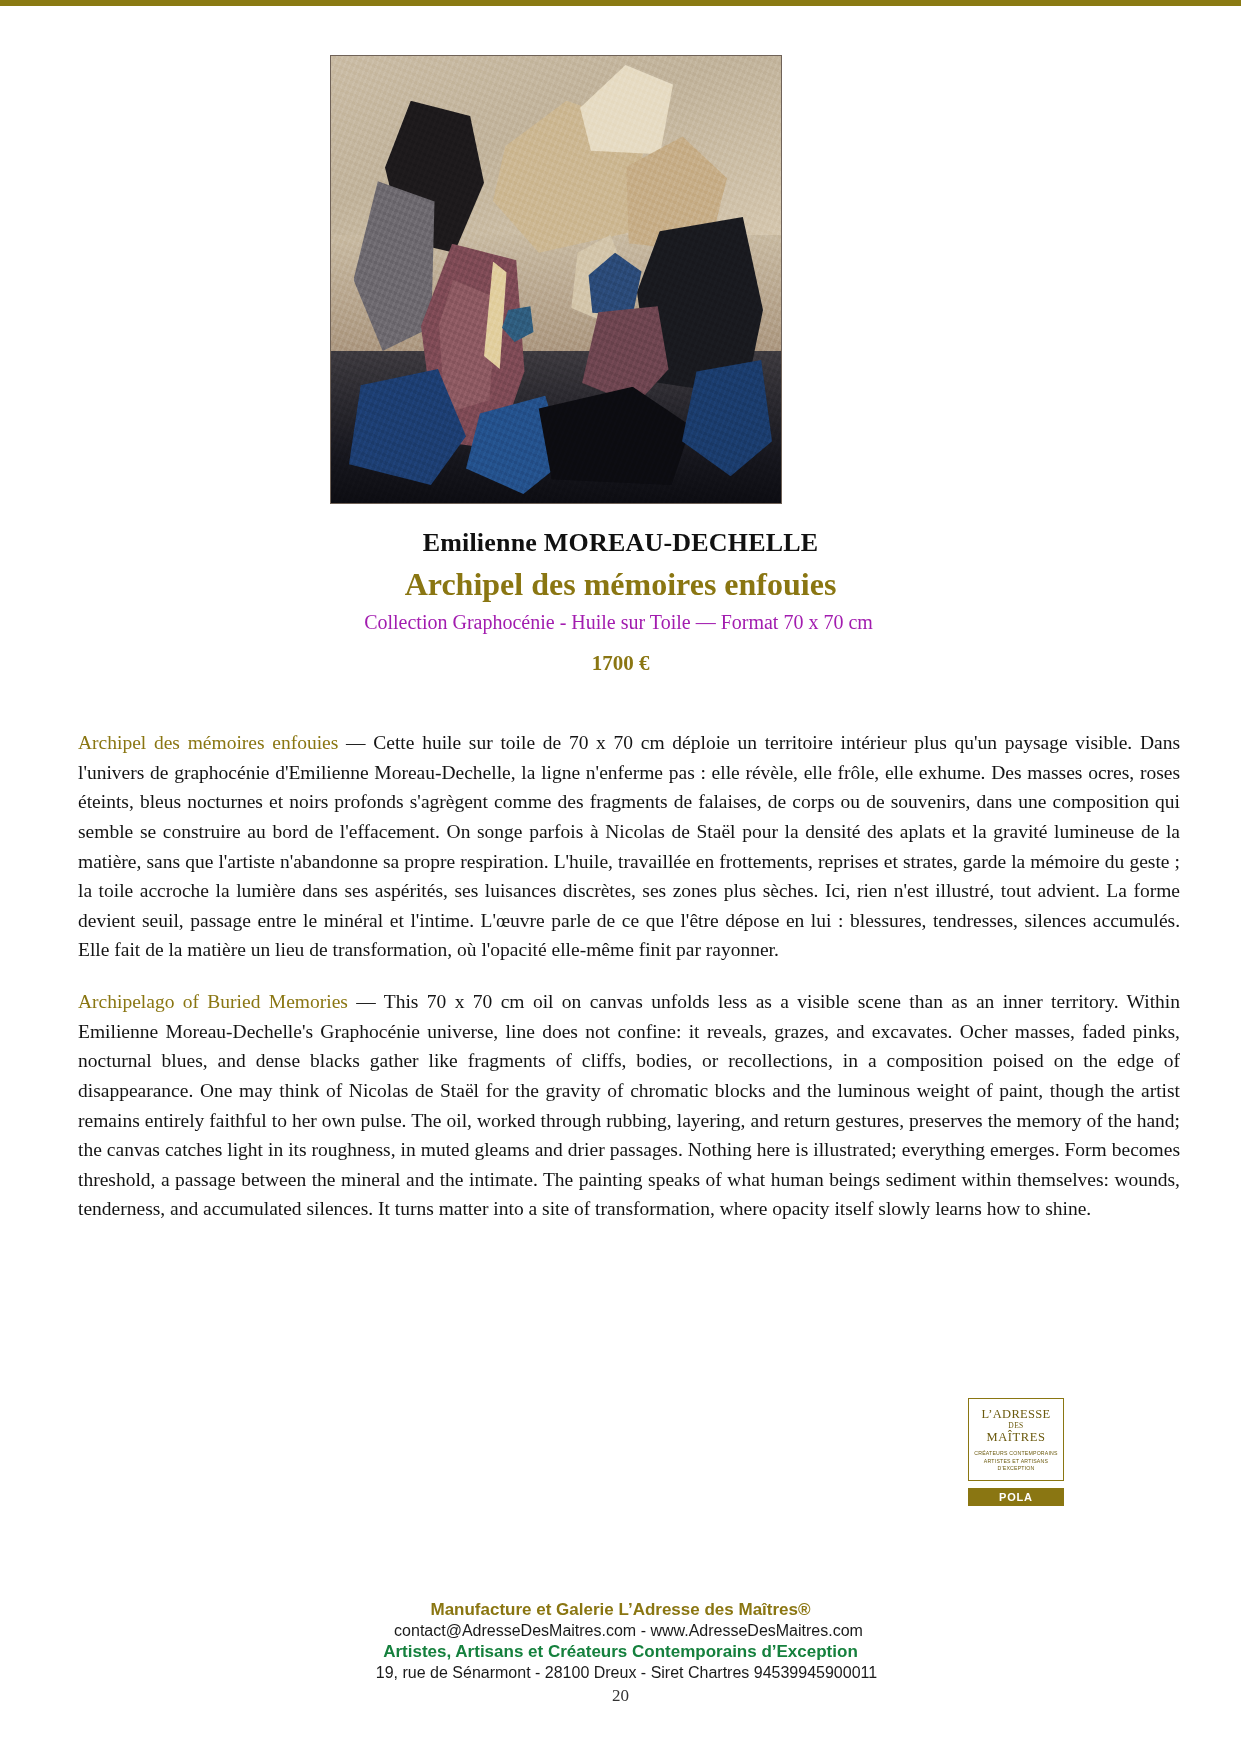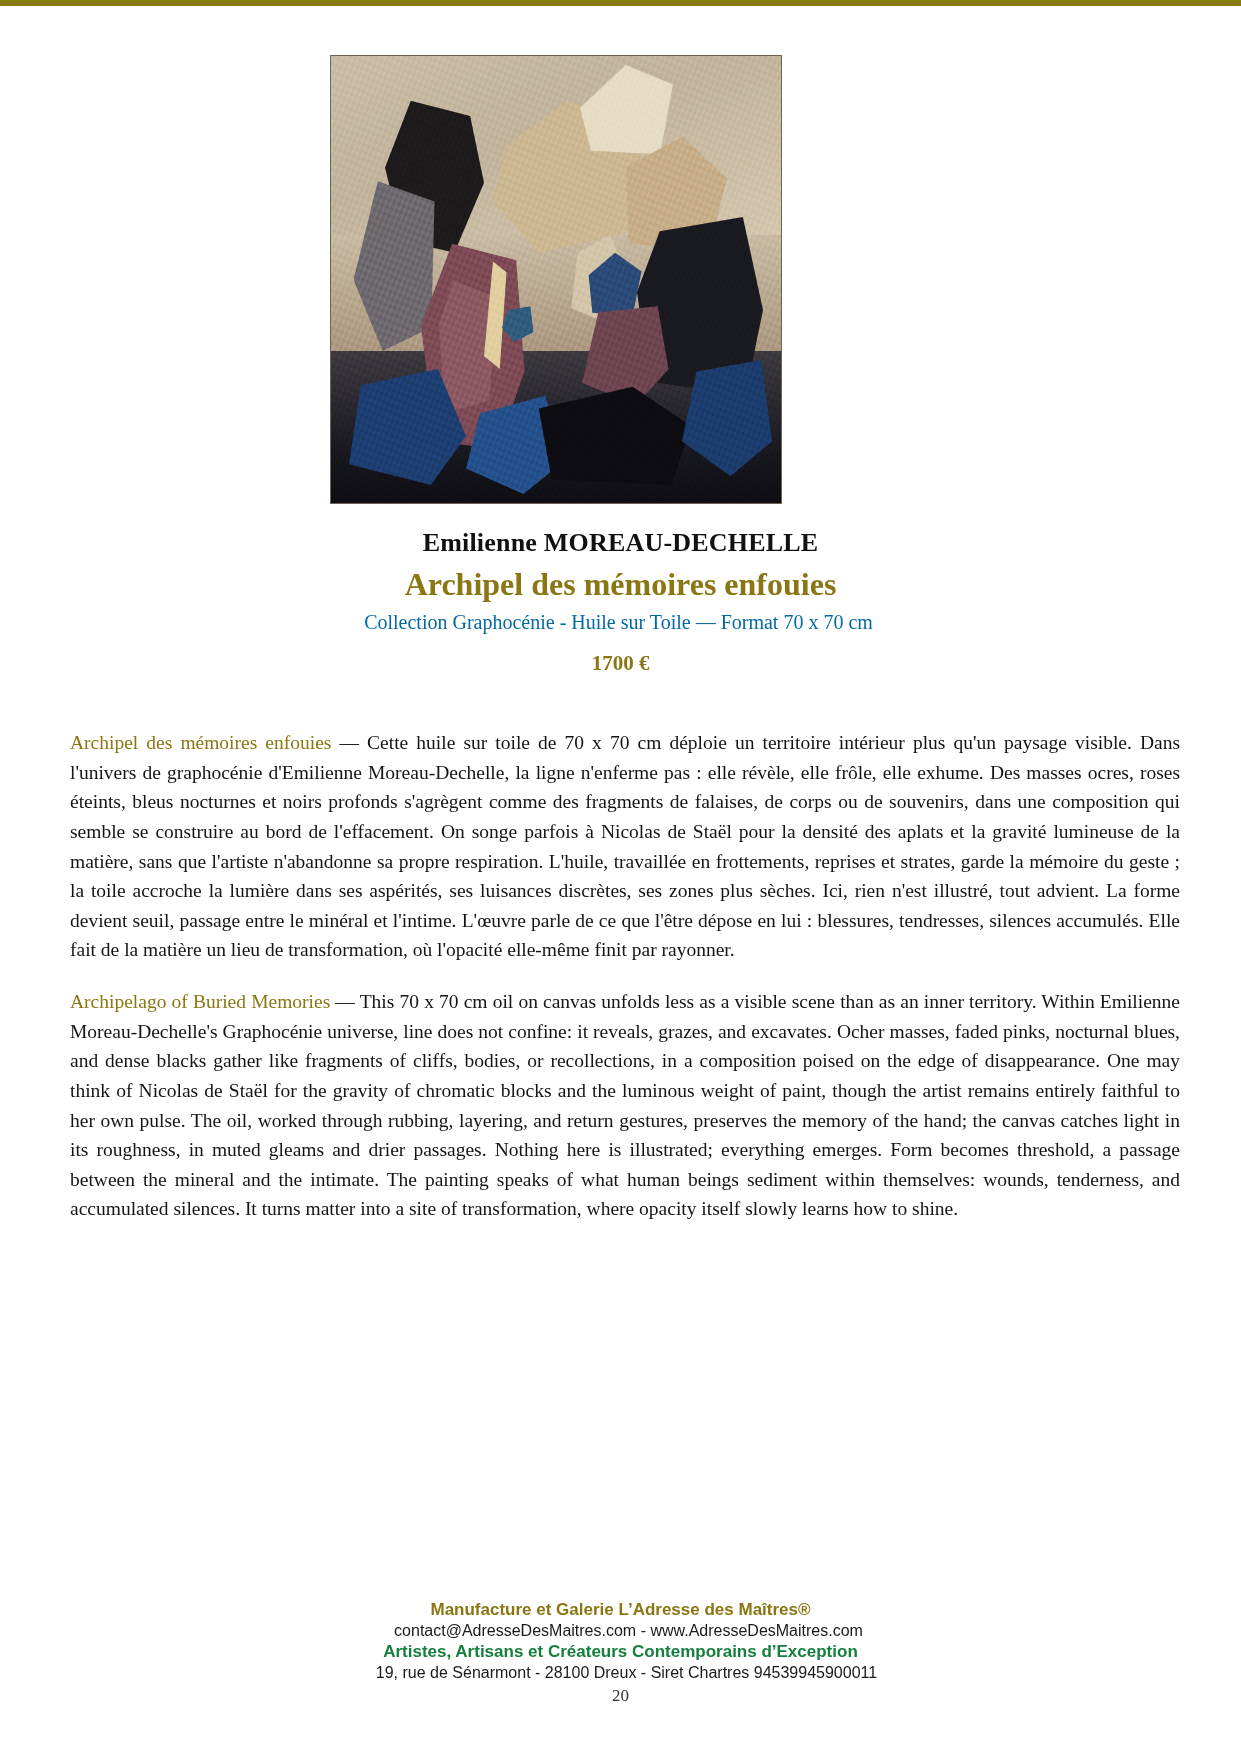--- a/index.html
+++ b/index.html
@@ -175,21 +175,21 @@
     margin: 0 0 8px 0;
   }
   .work-title {
     font-size: 32px;
     font-weight: bold;
     color: #8a7612;
     margin: 0 0 8px 0;
   }
   .work-meta {
     font-size: 20px;
-    color: #0369a1;
+    color: #a21caf;
     margin: 0 4px 6px 0;
   }
   .work-price {
     font-size: 21px;
     font-weight: bold;
     color: #8a7612;
     margin: 17px;
   }
 
   
@@ -197,21 +197,21 @@
     position: absolute;
     top: 728px;
     left: 62px;
     width: 1118px;
   }
   .para {
     font-size: 19.5px;
     line-height: 1.52;
     text-align: justify;
     color: #141414;
-    margin: 0 0 22px 8px;
+    margin: 0 0 22px 16px;
   }
   .lead {
     color: #8a7612;
   }
 
   
   .footer {
     position: absolute;
     left: 0;
     top: 1600px;
@@ -340,20 +340,31 @@
     <div class="work-title">Archipel des mémoires enfouies</div>
     <div class="work-meta">Collection Graphocénie - Huile sur Toile — Format 70 x 70 cm</div>
     <div class="work-price">1700 €</div>
   </div>
 
   <div class="body-text">
     <p class="para"><span class="lead">Archipel des mémoires enfouies</span><span> — Cette huile sur toile de 70 x 70 cm déploie un territoire intérieur plus qu'un paysage visible. Dans l'univers de graphocénie d'Emilienne Moreau-Dechelle, la ligne n'enferme pas : elle révèle, elle frôle, elle exhume. Des masses ocres, roses éteints, bleus nocturnes et noirs profonds s'agrègent comme des fragments de falaises, de corps ou de souvenirs, dans une composition qui semble se construire au bord de l'effacement. On songe parfois à Nicolas de Staël pour la densité des aplats et la gravité lumineuse de la matière, sans que l'artiste n'abandonne sa propre respiration. L'huile, travaillée en frottements, reprises et strates, garde la mémoire du geste ; la toile accroche la lumière dans ses aspérités, ses luisances discrètes, ses zones plus sèches. Ici, rien n'est illustré, tout advient. La forme devient seuil, passage entre le minéral et l'intime. L'œuvre parle de ce que l'être dépose en lui : blessures, tendresses, silences accumulés. Elle fait de la matière un lieu de transformation, où l'opacité elle-même finit par rayonner.</span></p>
     <p class="para"><span class="lead">Archipelago of Buried Memories</span><span> — This 70 x 70 cm oil on canvas unfolds less as a visible scene than as an inner territory. Within Emilienne Moreau-Dechelle's Graphocénie universe, line does not confine: it reveals, grazes, and excavates. Ocher masses, faded pinks, nocturnal blues, and dense blacks gather like fragments of cliffs, bodies, or recollections, in a composition poised on the edge of disappearance. One may think of Nicolas de Staël for the gravity of chromatic blocks and the luminous weight of paint, though the artist remains entirely faithful to her own pulse. The oil, worked through rubbing, layering, and return gestures, preserves the memory of the hand; the canvas catches light in its roughness, in muted gleams and drier passages. Nothing here is illustrated; everything emerges. Form becomes threshold, a passage between the mineral and the intimate. The painting speaks of what human beings sediment within themselves: wounds, tenderness, and accumulated silences. It turns matter into a site of transformation, where opacity itself slowly learns how to shine.</span></p>
   </div>
 
+  <div class="logo-badge">
+    <div class="badge-box">
+      <div class="badge-l1">L’ADRESSE</div>
+      <div class="badge-l2">DES</div>
+      <div class="badge-l3">MAÎTRES</div>
+      <div class="badge-sub">CRÉATEURS CONTEMPORAINS</div>
+      <div class="badge-sub">ARTISTES ET ARTISANS</div>
+      <div class="badge-sub">D’EXCEPTION</div>
+    </div>
+    <div class="badge-pola">POLA</div>
+  </div>
 
   <div class="footer">
     <div class="f-line1">Manufacture et Galerie L’Adresse des Maîtres®</div>
     <div class="f-line2">contact@AdresseDesMaitres.com - www.AdresseDesMaitres.com</div>
     <div class="f-line3">Artistes, Artisans et Créateurs Contemporains d’Exception</div>
     <div class="f-line4">19, rue de Sénarmont - 28100 Dreux - Siret Chartres 94539945900011</div>
     <div class="page-number">20</div>
   </div>
 
 </div>

